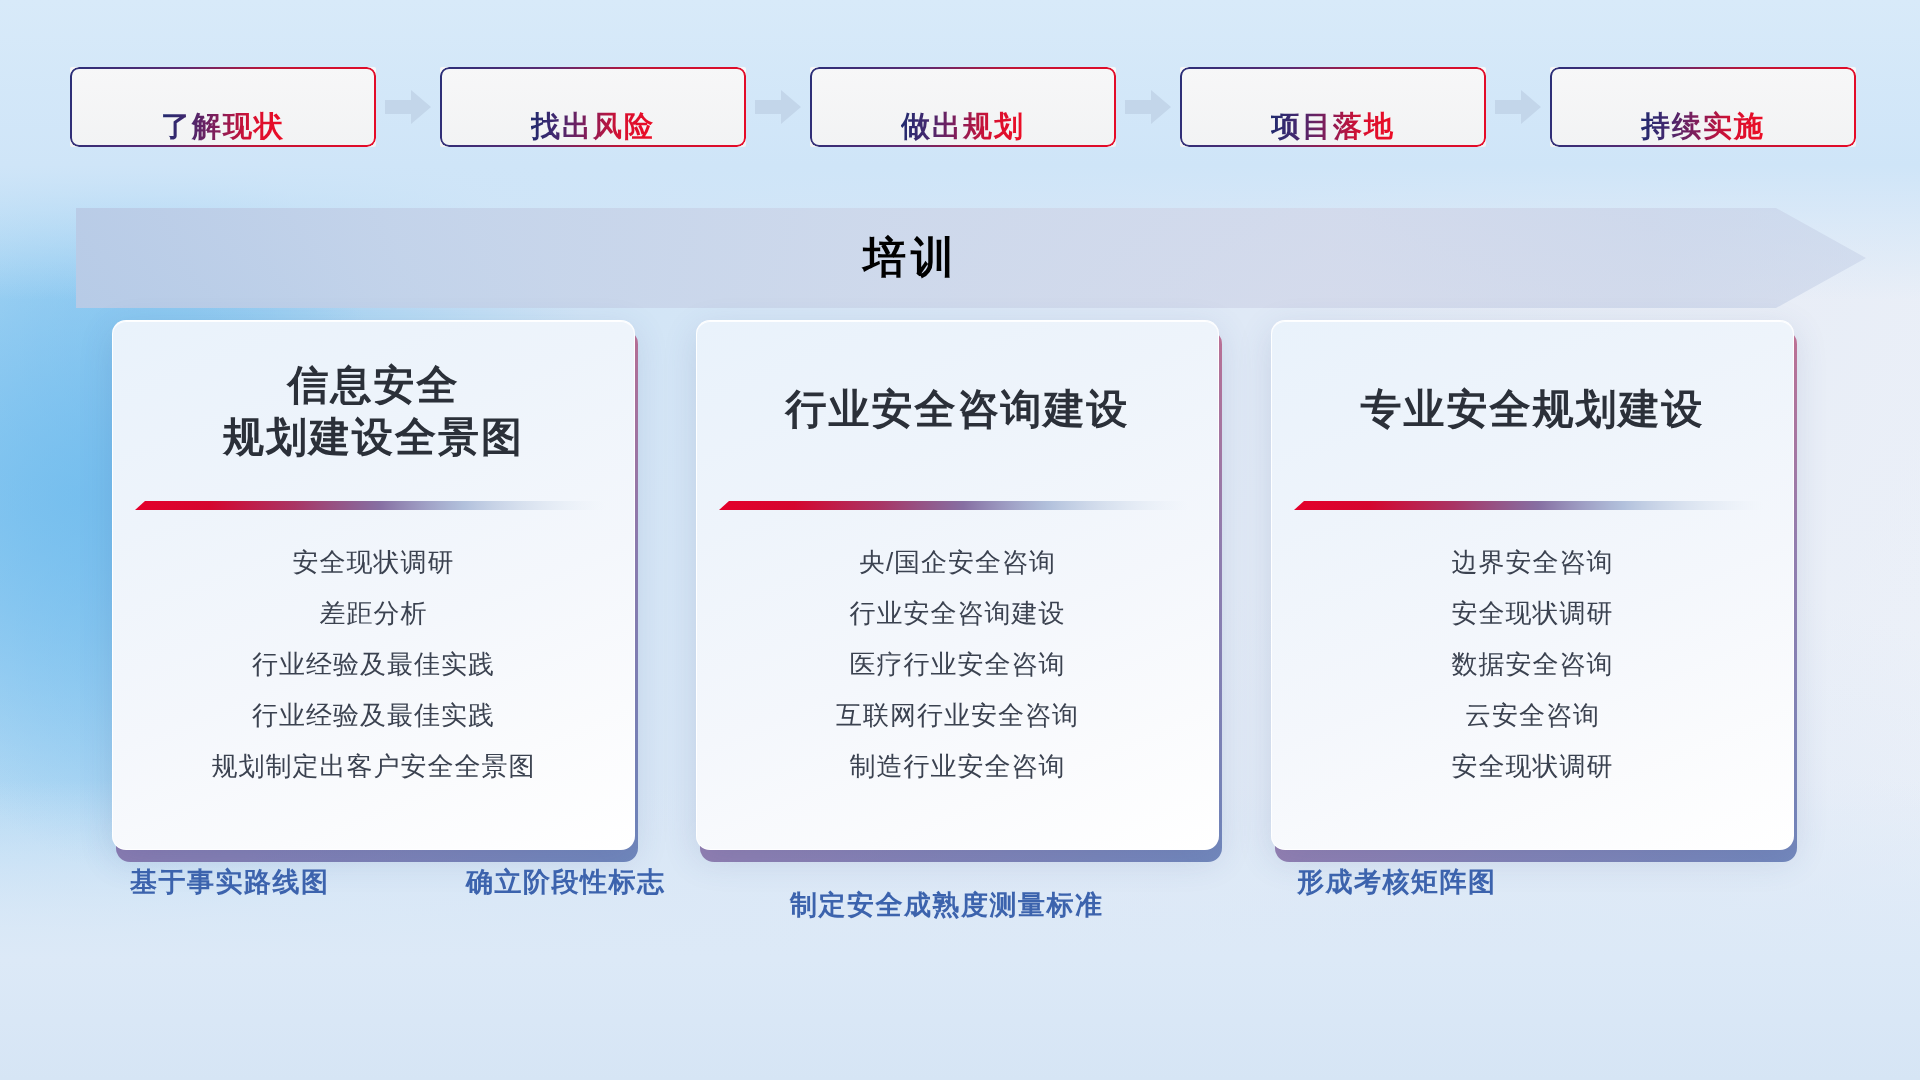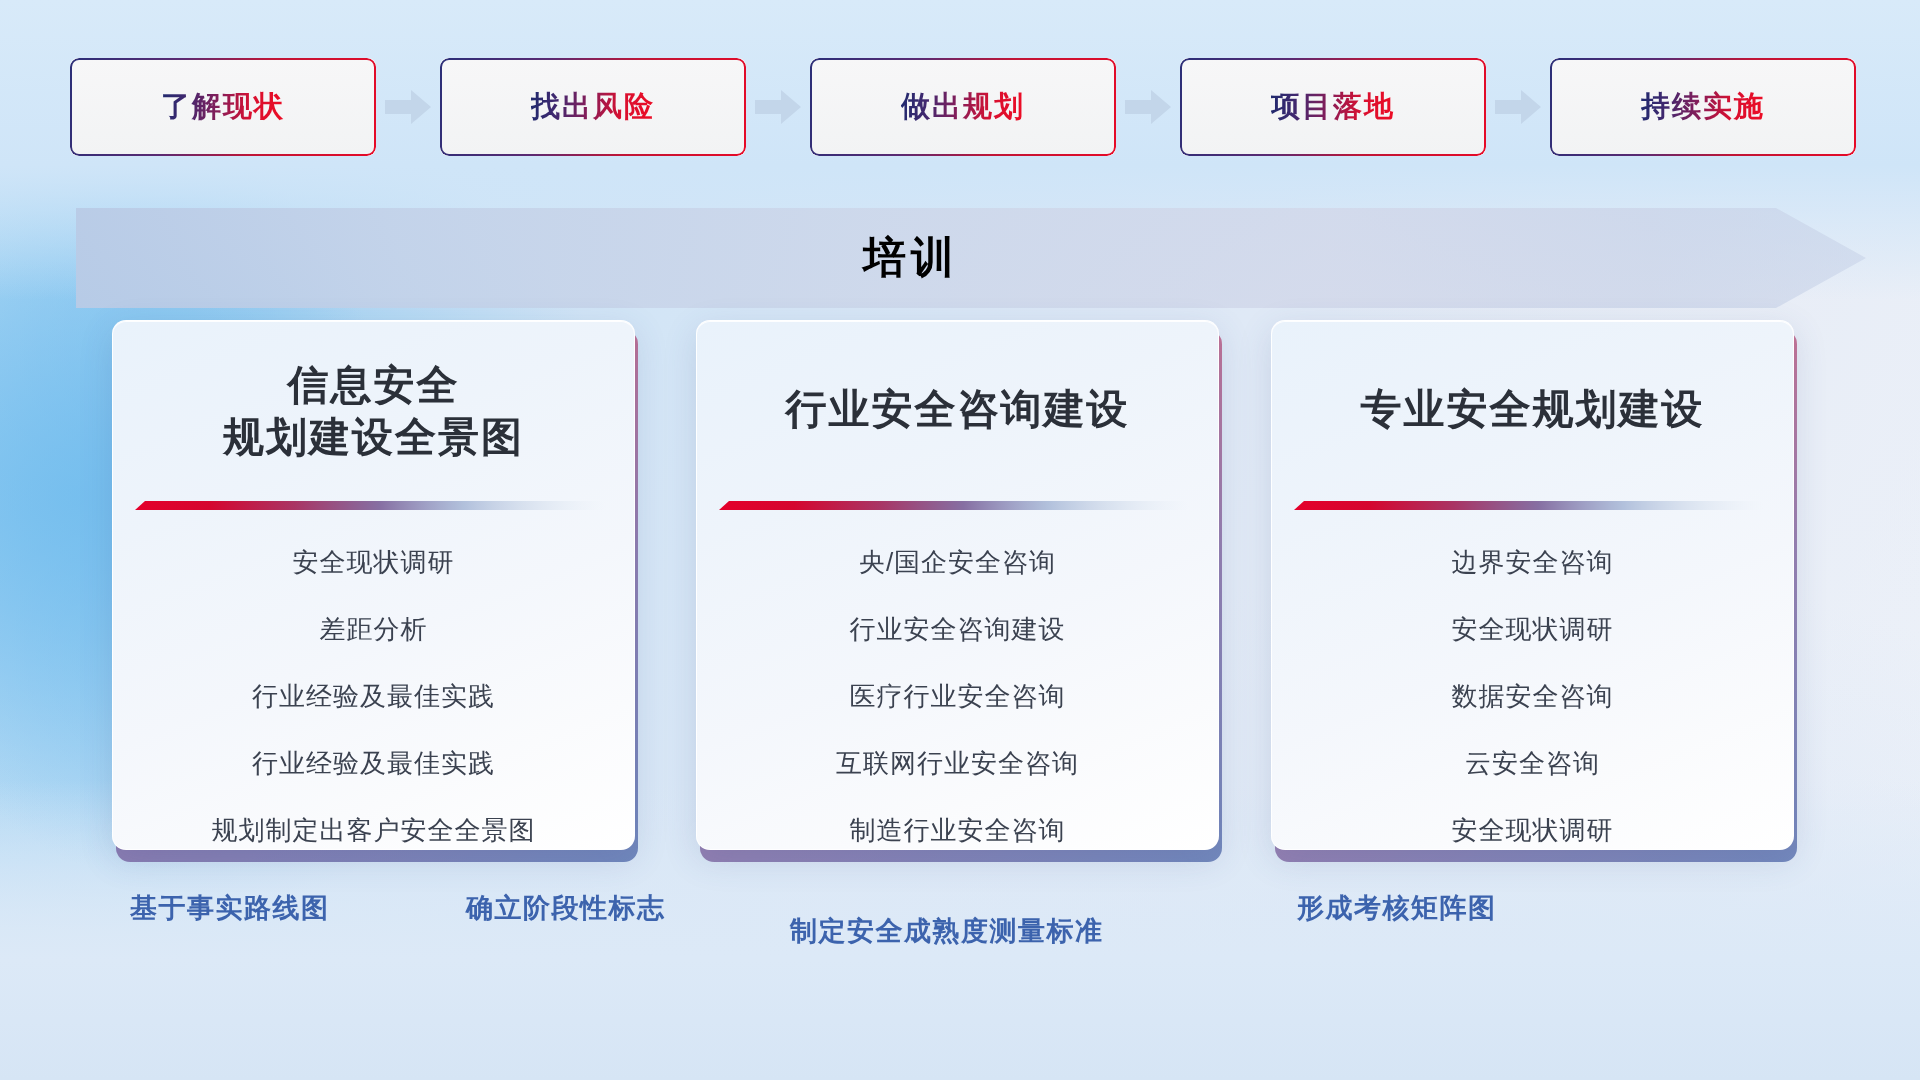--- a/index.html
+++ b/index.html
@@ -33,24 +33,24 @@
     position:absolute; left:-120px; top:120px; width:520px; height:760px;
     background:radial-gradient(ellipse at center, rgba(115,189,238,.85) 0%, rgba(115,189,238,0) 70%);
   }
 
   
   .steps{
     position:absolute; left:70px; top:68px; width:1786px; height:78px;
     display:flex; align-items:center; z-index:5;
   }
   .step{
-    position:relative; flex:0 0 306px; height:98px;
+    position:relative; flex:0 0 306px; height:80px;
     background:linear-gradient(180deg,#f7f7f8 0%, #f2f3f4 100%);
-    border-radius:8px;
-    display:flex; align-items:center; justify-content:center;
+    border-radius:2px;
+    display:flex; align-items:flex-end; justify-content:center;
   }
   .step::before{
     content:""; position:absolute; inset:0; border-radius:9px; padding:2px;
     background:linear-gradient(102deg,#2b2f78 0%, #5a2a72 34%, #c01536 62%, #e60a27 100%);
     -webkit-mask:linear-gradient(#000 0 0) content-box, linear-gradient(#000 0 0);
     -webkit-mask-composite:xor; mask-composite:exclude;
     pointer-events:none;
   }
   .step-label{
     position:relative; z-index:2;
@@ -114,29 +114,29 @@
 
   .card-rule{
     position:absolute; left:22px; top:178px; width:470px; height:14px;
   }
   .card.c2 .card-rule, .card.c3 .card-rule{ top:178px; }
   .card-rule svg{ display:block; }
 
   .card-list{
     position:absolute; left:0; right:0; top:216px;
     display:flex; flex-direction:column; align-items:center;
-    gap:16px;
+    gap:0;
   }
   .card-list-item{
     font-size:26px; color:#3b4250; line-height:51px; letter-spacing:1px;
     white-space:nowrap;
   }
 
   
-  .captions{ position:absolute; left:0; top:890px; width:1692px; height:60px; z-index:6; }
+  .captions{ position:absolute; left:0; top:864px; width:1692px; height:60px; z-index:6; }
   .caption{
     position:absolute; top:0;
     font-size:27px; font-weight:700; color:#3c63ad; letter-spacing:1.5px;
     white-space:nowrap;
   }
   .caption.p0{ left:130px; }
   .caption.p1{ left:466px; }
   .caption.p2{ left:790px;margin-top:23px; }
   .caption.p3{ left:1297px; }
 </style>

